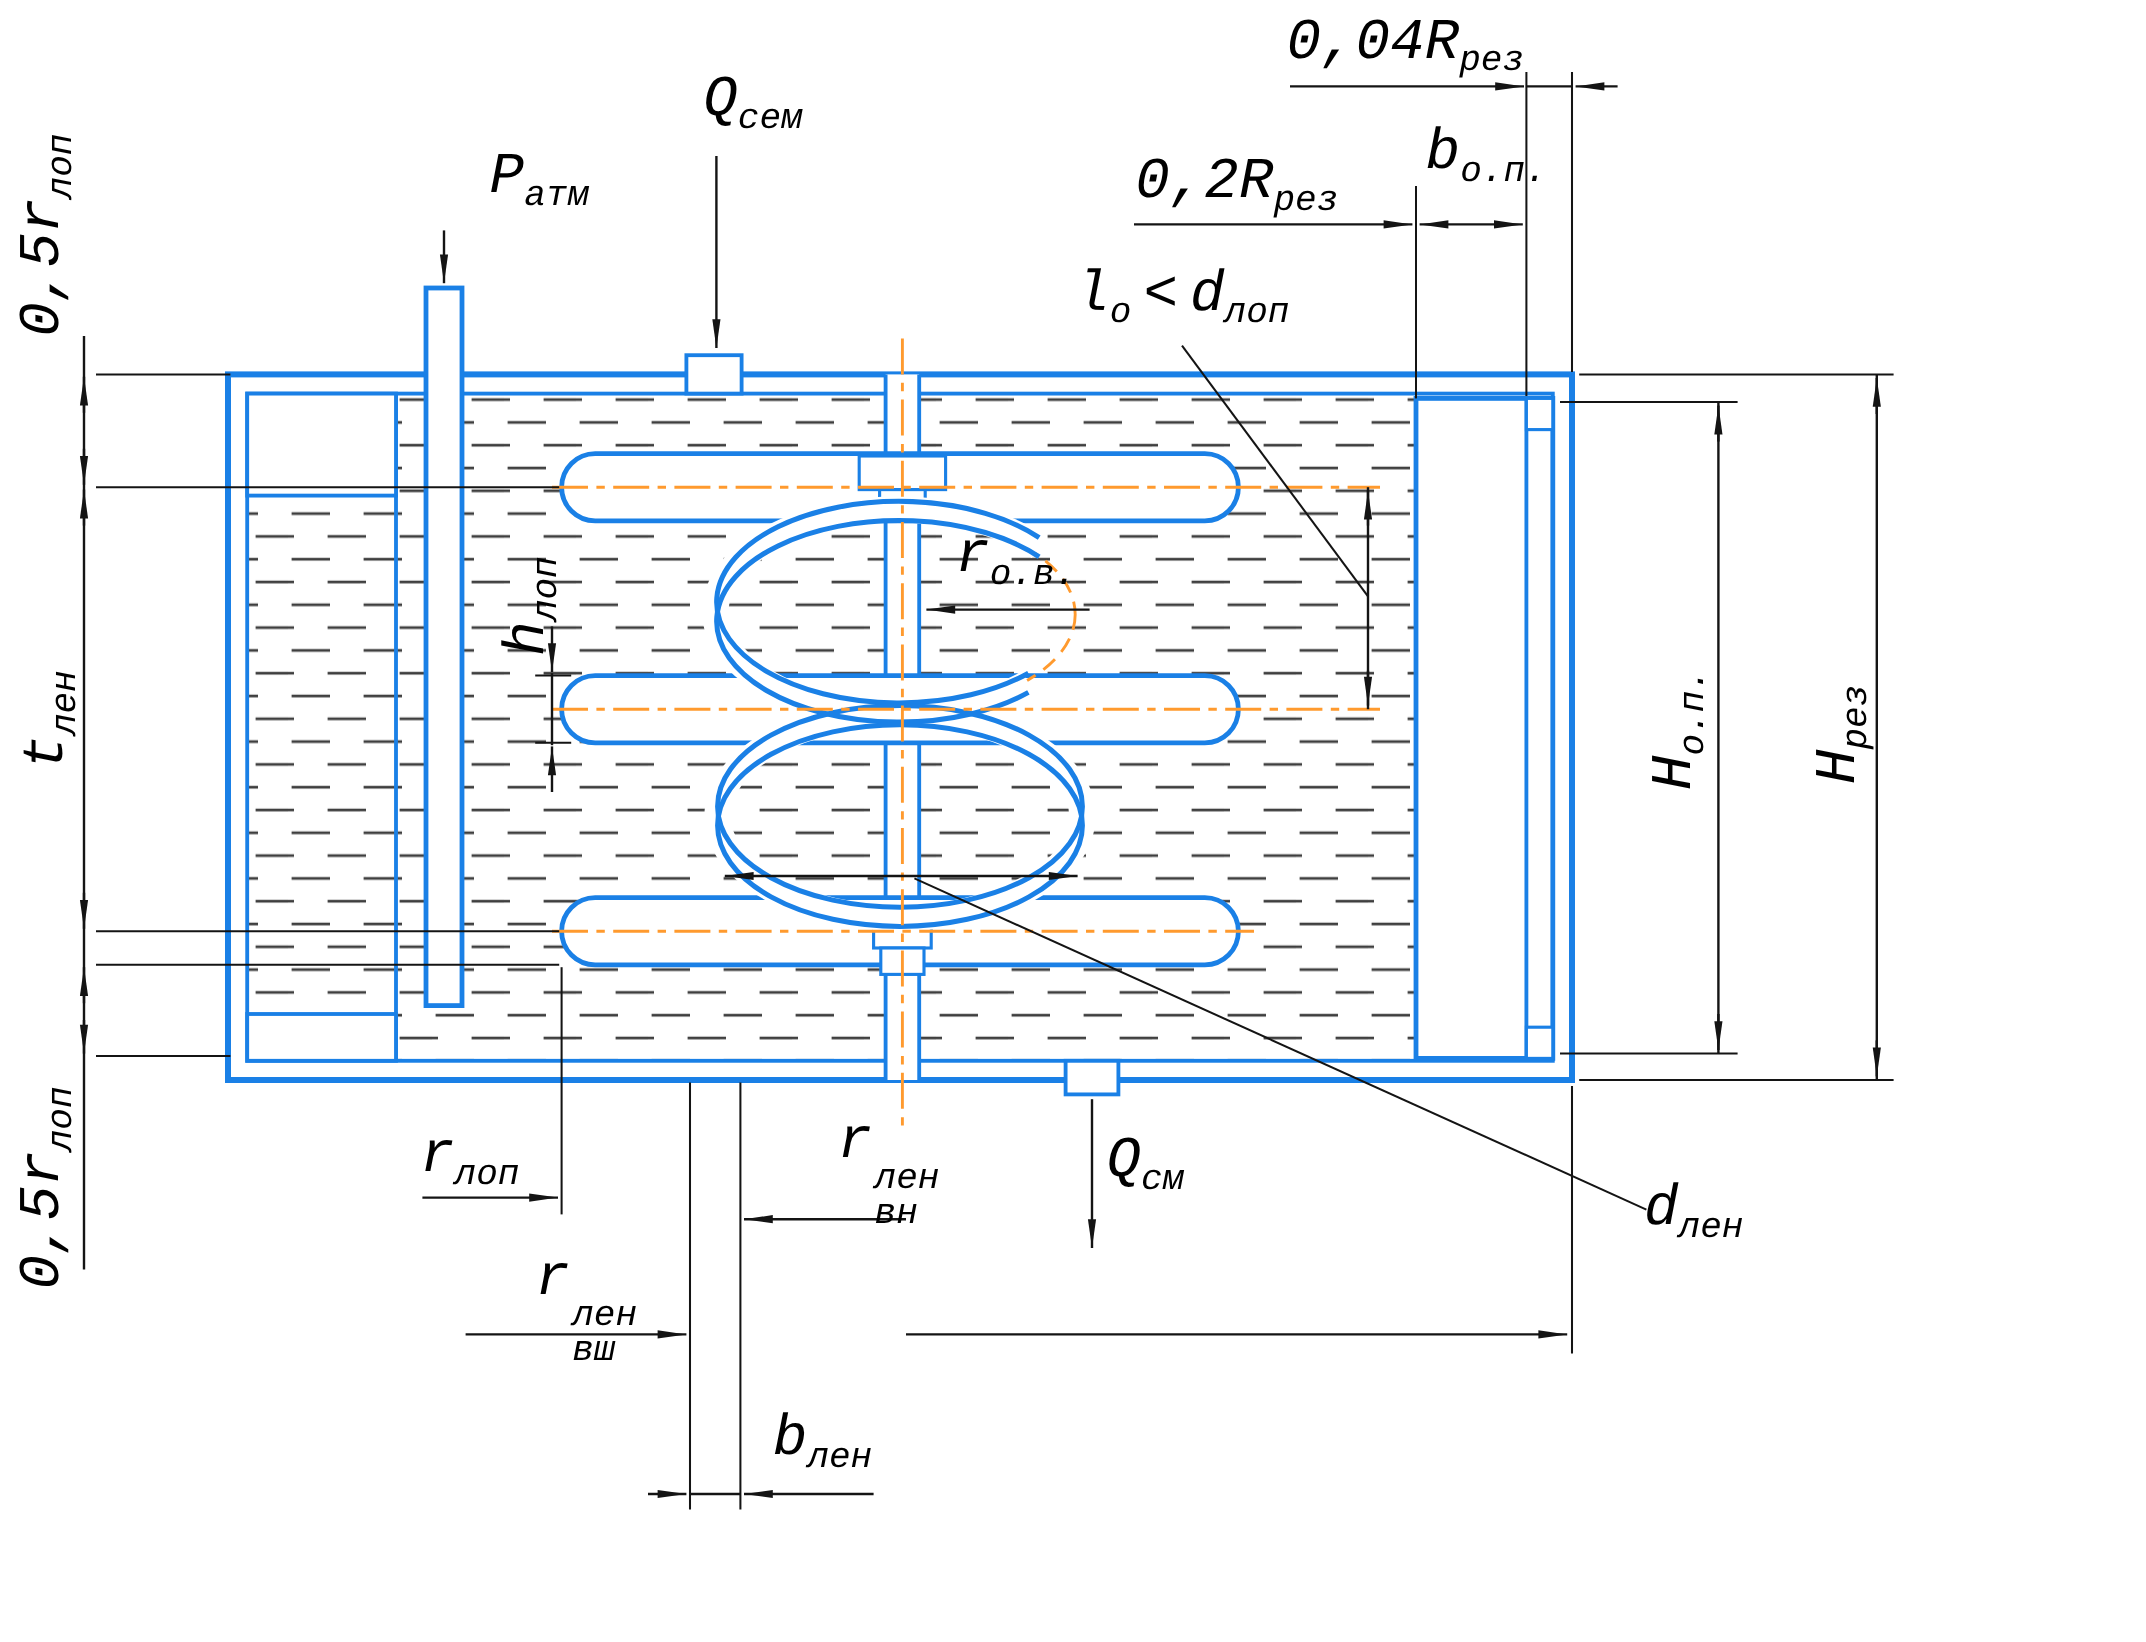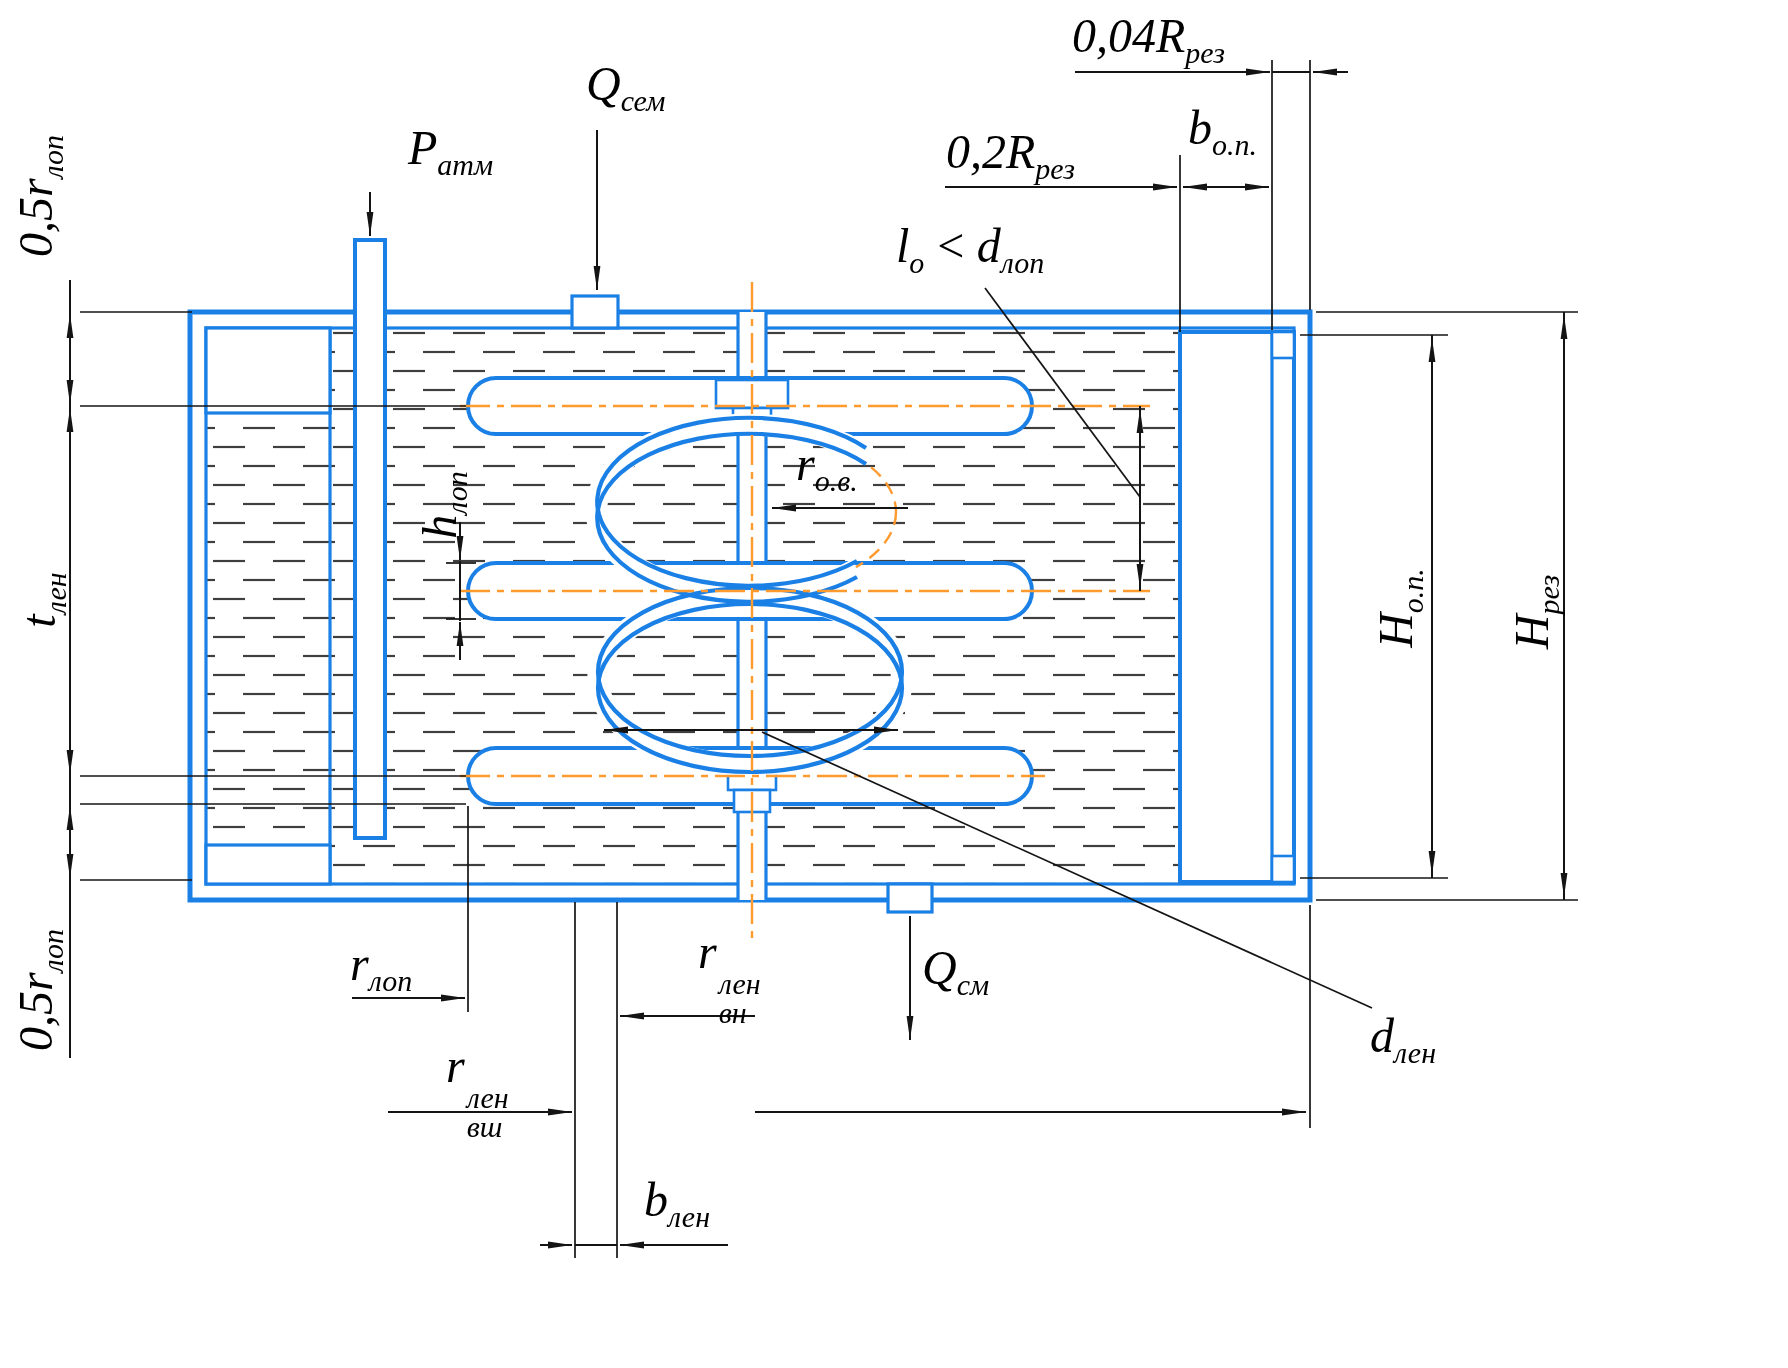--- a/index.html
+++ b/index.html
@@ -1,19 +1,19 @@
 <!DOCTYPE html>
 <html style="--blue: #1a80e6; --orange: #ff9a2e; --dim: #141414; --hatch: #3f3f3f; --bg: #ffffff;"><head>
 <meta charset="utf-8">
 <style>
   *{margin:0;padding:0;box-sizing:border-box}
   html,body{background:#fff}
   body{width:1788px;height:1368px;overflow:hidden}
   #stage{position:relative;width:1788px;height:1040px;background:var(--bg,#fff);
-         font-family:Liberation Serif, serif}
+         font-family:Liberation Mono, monospace}
   #stage svg{position:absolute;left:0;top:0}
 
   
   .b5{fill:none;stroke:var(--blue);stroke-width:5}
   .b4{fill:none;stroke:var(--blue);stroke-width:4}
   .b3{fill:none;stroke:var(--blue);stroke-width:3.2}
   .b2{fill:none;stroke:var(--blue);stroke-width:2.6}
   .wf{fill:#fff}
   .b4f{fill:none;stroke:var(--blue);stroke-width:4.2}
   .whiteband{fill:none;stroke:#fff;stroke-width:22}
@@ -269,21 +269,21 @@
   <span>r</span><span class="stack">
         <span>лен</span>
         <span>вн</span>
       </span>
 </div>
 
 <div class="lbl" style="left:922px;top:944px">
   <span>Q</span><sub>см</sub>
 </div>
 
-<div class="lbl" style="left:1370px;top:1012px">
+<div class="lbl" style="left:1370px;top:984px">
   <span>d</span><sub>лен</sub>
 </div>
 
 <div class="lbl" style="left:446px;top:1042px">
   <span>r</span><span class="stack">
         <span>лен</span>
         <span>вш</span>
       </span>
 </div>
 

